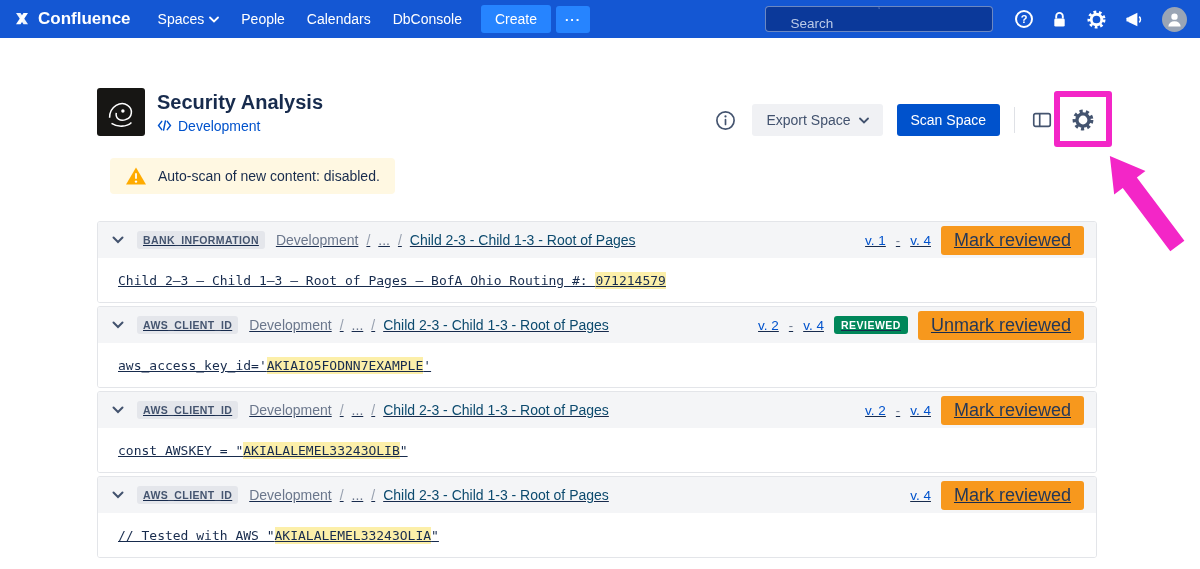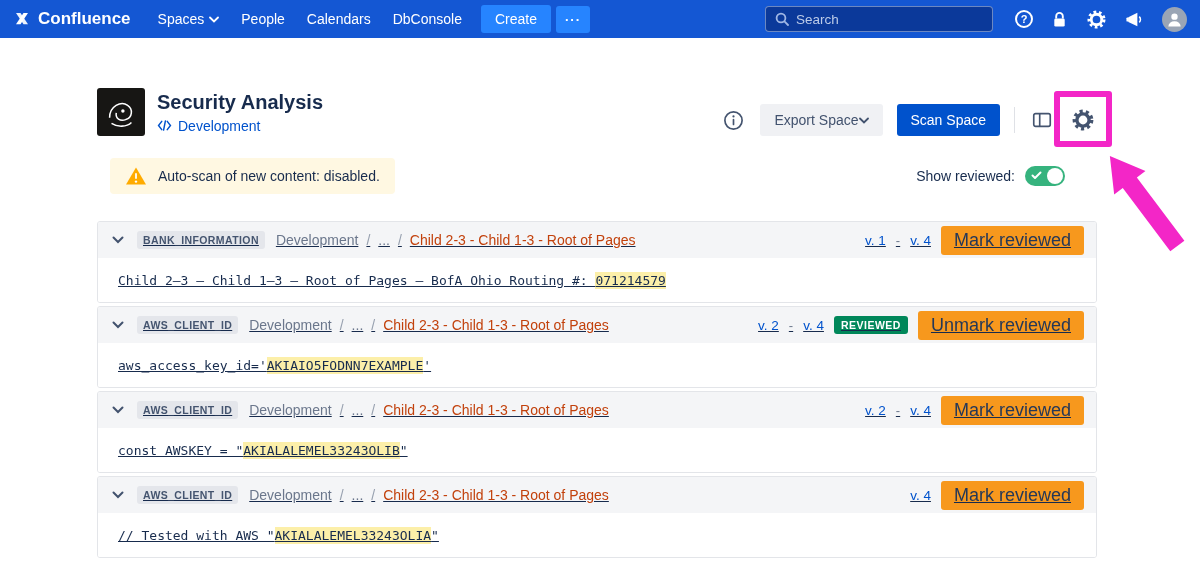--- a/index.html
+++ b/index.html
@@ -8,39 +8,39 @@
     position: relative; width: 1200px; height: 569px; overflow: hidden;
     background:#fff; font-family: "Liberation Sans", sans-serif; color: var(--text,#172B4D);
   }
   
   .topbar { height:38px; background:var(--topbar,#1457D3); display:flex; align-items:center; padding:8px 13px; color:#fff; }
   .brand { display:flex; align-items:center; gap:7px; font-size:17px; font-weight:700; margin-right:16px; cursor:pointer; }
   .topnav { display:flex; align-items:center; height:100%; }
   .nav-item { display:flex; align-items:center; gap:5px; color:#fff; font-size:14px; padding:0 11px; height:38px; text-decoration:none; cursor:pointer; background:none; border:none; font-family:inherit; }
   .create-btn { background:var(--topbar-accent,#2684FF); color:#ffffff; border:none; border-radius:3px; font-size:14px; font-weight:500; padding:6px 14px; margin-left:8px; cursor:pointer; font-family:inherit; }
   .more-btn { background:var(--topbar-accent,#2684FF); color:#fff; border:none; border-radius:3px; font-size:13px; font-weight:700; padding:6px 9px; margin-left:5px; letter-spacing:1px; cursor:pointer; }
-  .search { margin-left:auto; display:flex; align-items:center; gap:7px; background:rgba(0,23,84,0.45); border:1px solid rgba(255,255,255,0.4); width:228px; height:26px; border-radius:4px; padding:0 9px; }
+  .search { margin-left:auto; display:flex; align-items:center; gap:7px; background:rgba(0,23,84,0.45); border:1px solid rgba(255,255,255,0.4); width:228px; height:26px; border-radius:4px; padding:0 9px;flex-direction:column; }
   .search input { flex:1; background:transparent; border:none; outline:none; color:#fff; font-size:13.5px; font-family:inherit; min-width:0; }
   .search input::placeholder { color:#BCCBE8; }
   .top-icons { display:flex; align-items:center; gap:18px; margin-left:22px; }
   .icon-btn { background:none; border:none; padding:0; cursor:pointer; color:#fff; display:flex; align-items:center; }
   .help-ring { width:18px; height:18px; border:2px solid #fff; border-radius:50%; display:flex; align-items:center; justify-content:center; font-size:11px; font-weight:700; color:#fff; }
   .avatar-circle { width:25px; height:25px; border-radius:50%; background:#9AA5B5; display:flex; align-items:center; justify-content:center; overflow:hidden; }
 
   
   .content { margin:50px 0 0 97px; width:1000px; }
   .header-row { display:flex; align-items:flex-start; justify-content:space-between; }
   .title-block { display:flex; gap:12px; align-items:center; }
   .space-avatar { width:48px; height:48px; background:#171614; border-radius:3px; display:flex; align-items:center; justify-content:center; }
   h1 { font-size:20px; color:var(--text,#172B4D); font-weight:600; }
   .space-link-row { display:flex; align-items:center; gap:6px; margin-top:4px; }
   .space-link { color:var(--link,#0052CC); font-size:14px; text-decoration:none; cursor:pointer; }
   .header-actions { display:flex; align-items:center; gap:14px; margin-top:16px; }
   .btn { border:none; border-radius:3px; font-size:14px; height:32px; padding:0 14px; cursor:pointer; font-family:inherit; }
-  .btn.gray { background:#F0F1F4; color:#42526E; display:flex; align-items:center; font-weight:500; }
+  .btn.gray { background:#F0F1F4; color:#42526E; display:flex; align-items:center; gap:8px; font-weight:500; }
   .btn.blue { background:var(--primary,#0052CC); color:#fff; font-weight:500; }
   .icon-plain { background:none; border:none; color:#44546F; padding:2px; cursor:pointer; display:flex; align-items:center; }
   .divider { width:1px; height:26px; background:#DFE1E6; }
   .gear-wrap { position:relative; display:flex; }
   .annot-box { position:absolute; left:-15px; right:-15px; top:-15px; bottom:-13px; border:6px solid var(--annotation,#F326C7); border-radius:3px; pointer-events:none; }
   .annot-arrow { position:absolute; left:1104px; top:151px; width:88px; height:106px; }
 
   
   .filter-row { display:flex; align-items:center; margin-top:22px; }
   .select-page { width:293px; height:36px; background:#F0F1F4; border:none; border-radius:4px; display:flex; align-items:center; justify-content:space-between; padding:0 14px; font-size:14px; color:#344563; cursor:pointer; font-family:inherit; }
@@ -51,21 +51,21 @@
   .knob { position:absolute; right:2px; top:2px; width:16px; height:16px; border-radius:50%; background:#fff; }
 
   
   .findings { margin-top:27px; }
   .finding { border:1px solid #E3E5E9; border-radius:3px; margin-bottom:3px; overflow:hidden;text-decoration:underline; }
   .finding-head { display:flex; align-items:center; background:var(--card-header,#F4F5F7); height:36px; padding:0 12px; gap:11px; }
   .expand { background:none; border:none; padding:2px; color:#42526E; display:flex; cursor:pointer; }
   .chip { background:var(--chip,#E4E6EB); color:#44546F; font-size:10.5px; font-weight:700; letter-spacing:.4px; padding:3px 6px; border-radius:3px; white-space:nowrap; }
   .crumbs { display:flex; align-items:center; gap:8px; font-size:14px; color:#6B778C; }
   .crumb-space, .crumb-ellipsis { color:#6B778C; text-decoration:none; cursor:pointer; }
-  .crumb-page { color:#c2410c; text-decoration:none; cursor:pointer; }
+  .crumb-page { color:#0c4a6e; text-decoration:none; cursor:pointer; }
   .sep { color:#97A0AF; }
   .head-right { margin-left:auto; display:flex; align-items:center; gap:10px; }
   .ver { color:var(--link,#0052CC); font-size:13.5px; font-weight:500; text-decoration:none; cursor:pointer; }
   .ver-sep { color:#6B778C; font-size:13px; }
   .reviewed-badge { background:var(--reviewed-green,#00875A); color:#fff; font-size:10.5px; font-weight:700; letter-spacing:.5px; padding:3px 7px; border-radius:3px; }
   .btn.orange { background:var(--action-orange,#F7981D); color:#253858; font-weight:500; height:29px; padding:0 13px; font-size:18px; }
   .finding-body { background:#fff; padding:13px 20px; }
   .finding-body code { font-family:"DejaVu Sans Mono", monospace; font-size:13px; color:var(--text,#172B4D); white-space:pre; }
   .finding-body mark { background:var(--code-highlight,#FCEFA9); color:inherit; padding:1px 0; }
 </style>
@@ -204,29 +204,20 @@
 
     <div class="filter-row">
       <div class="warning">
         <svg width="22" height="20" viewBox="0 0 22 20">
           <path d="M11 1.5 L21 18.5 H1 Z" fill="var(--warn-icon,#FFAB00)"></path>
           <rect x="10.1" y="7" width="1.8" height="6" rx="0.9" fill="#fff"></rect>
           <circle cx="11" cy="15.6" r="1.2" fill="#fff"></circle>
         </svg>
         <span>Auto-scan of new content: disabled.</span>
       </div>
-      <div class="show-reviewed">
-        <span>Show reviewed:</span>
-        <button class="toggle">
-          <svg class="check" width="11" height="9" viewBox="0 0 11 9" fill="none" stroke="#fff" stroke-width="2" stroke-linecap="round" stroke-linejoin="round">
-              <path d="M1.5 4.5 L4 7 L9.5 1.5"></path>
-            </svg>
-          <span class="knob"></span>
-        </button>
-      </div>
     </div>
 
     <section class="findings">
 
       <article class="finding">
         <div class="finding-head">
           <button class="expand">
             <svg width="12" height="8" viewBox="0 0 12 8">
                 <path d="M1.5 1.5 L6 6 L10.5 1.5" fill="none" stroke="currentColor" stroke-width="2" stroke-linecap="round"></path>
               </svg>

